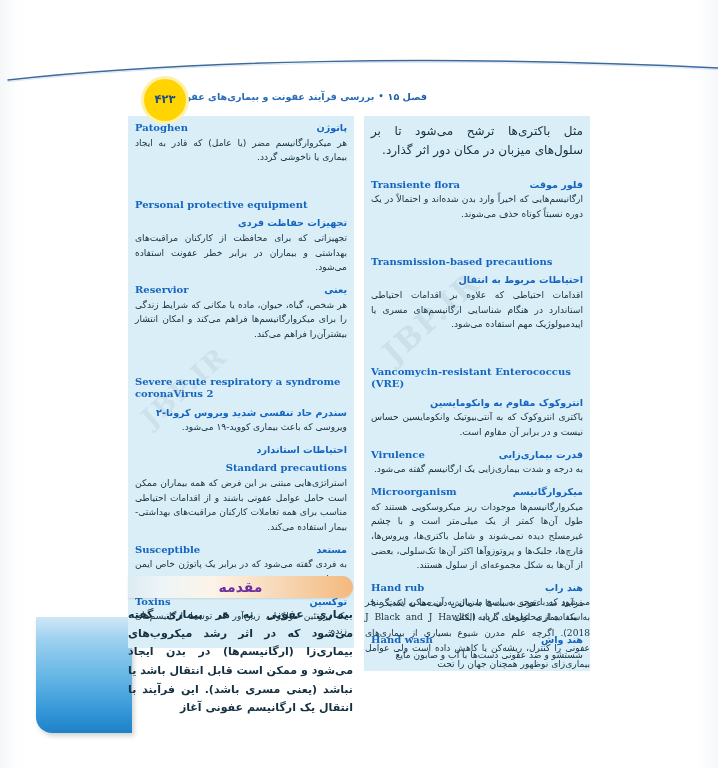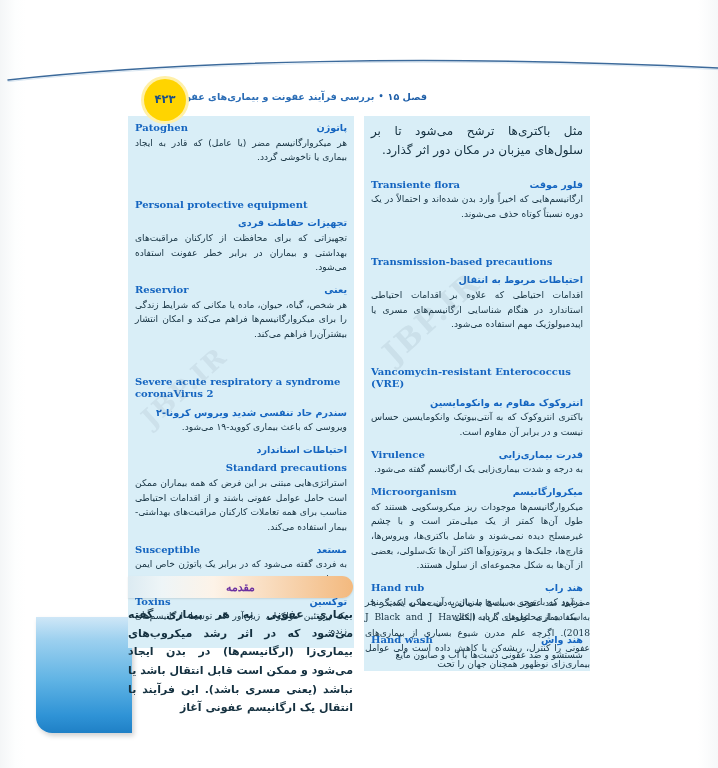--- a/index.html
+++ b/index.html
@@ -197,25 +197,24 @@
     height: 22px;
     border-radius: 0 11px 11px 0;
     background: linear-gradient(to left, #f3b97e 0%, #f7d3ae 28%, #fdf3e8 62%, #eef5f7 85%, #dcebf2 100%);
     display: flex;
     align-items: center;
     justify-content: center;
     box-shadow: 0 1px 2px rgba(0,0,0,.10);
     margin-bottom: 8px;
   }
   .intro-banner span {
-    font-size: 11px;
+    font-size: 14px;
     font-weight: bold;
     color: #6b2fa0;
     letter-spacing: .5px;
-    font-family: Liberation Serif, serif;
   }
   .intro-text {
     font-size: 11px;
     color: #14303f;
     direction: rtl;
     text-align: justify;
     text-align-last: right;
     line-height: 1.70;
     font-weight: bold;
   }

